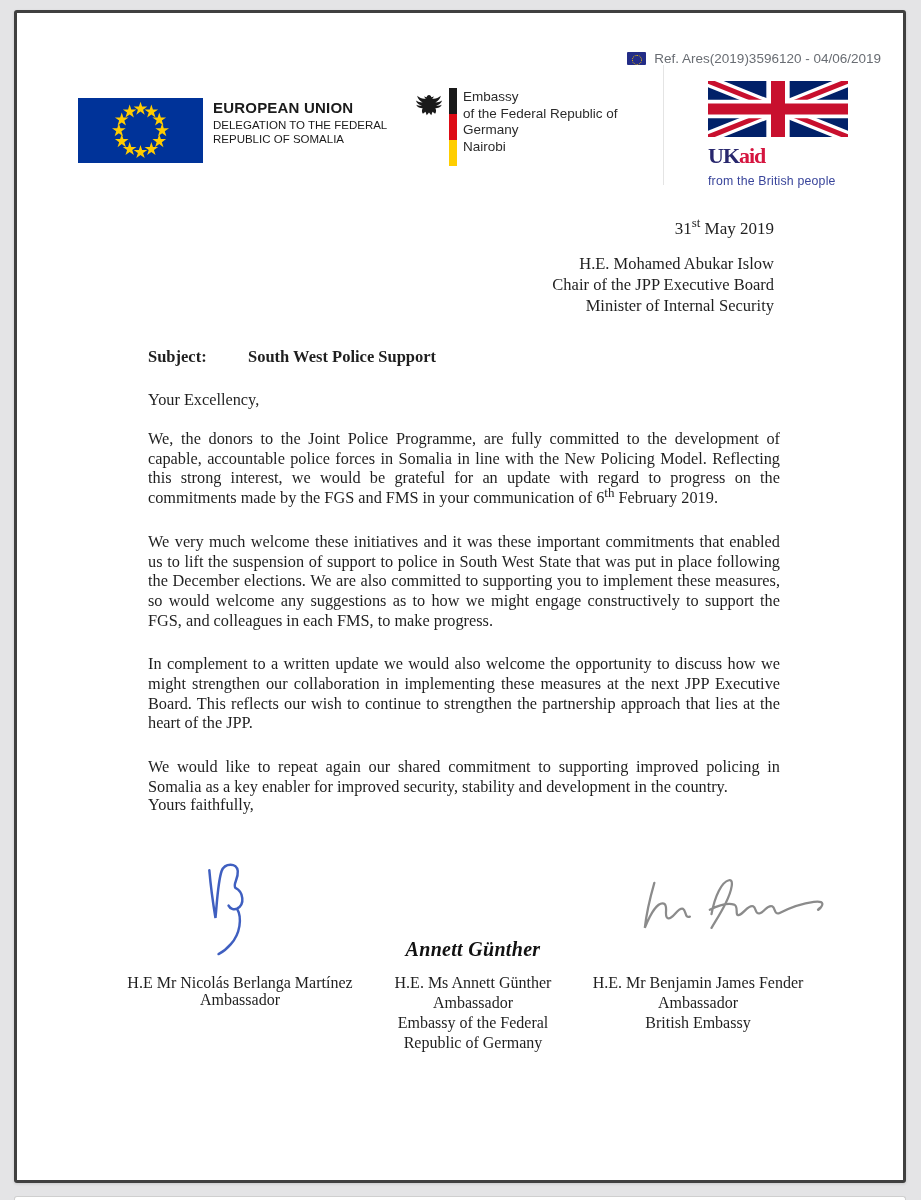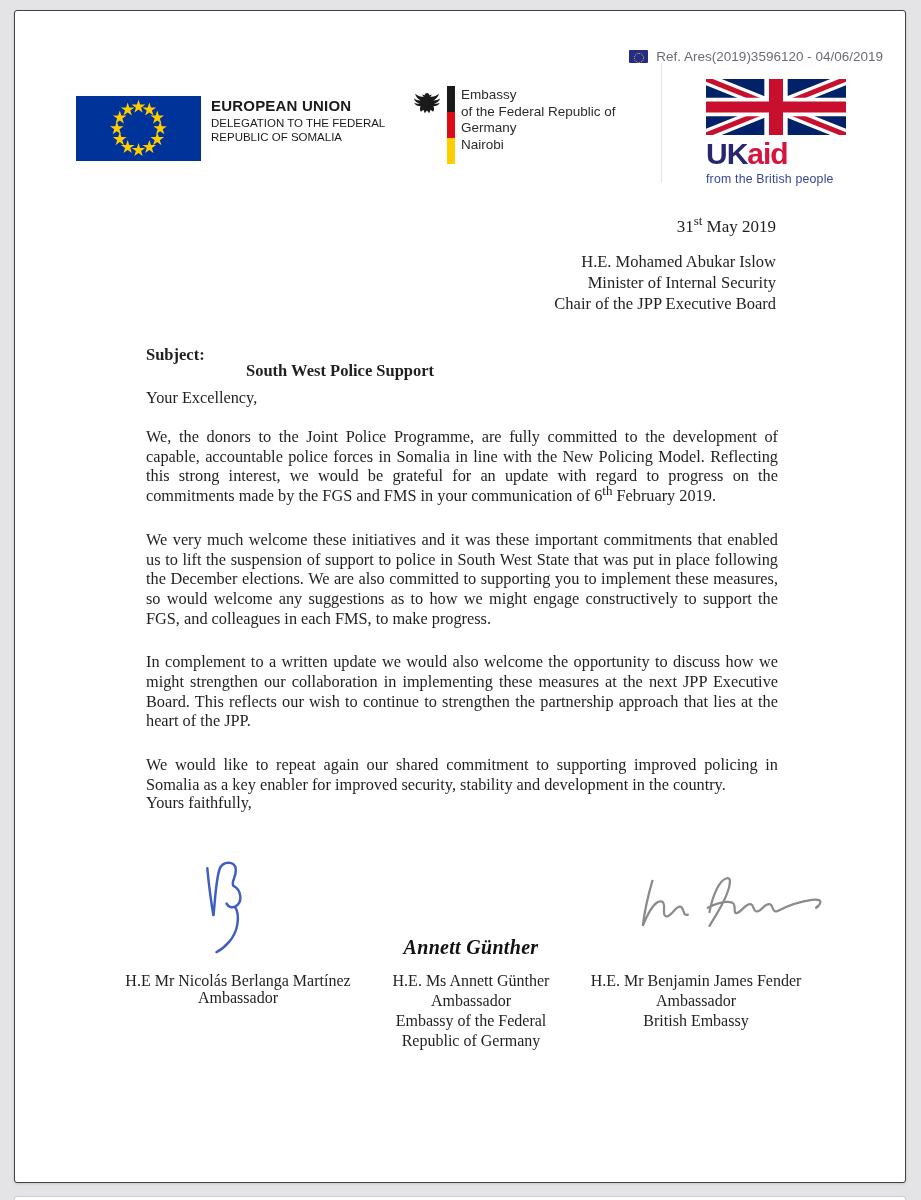--- a/index.html
+++ b/index.html
@@ -4,21 +4,21 @@
 <style>
   html,body{margin:0;padding:0;}
   body{
     width:921px;height:1200px;position:relative;overflow:hidden;
     background:#e4e4e6;
     font-family:"Liberation Serif", serif;
     color:#1f1f1f;
   }
   .page{
     position:absolute;left:14px;top:10px;width:892px;height:1173px;
-    background:#ffffff;border:1px solid #404040;border-radius:3px;
+    background:#ffffff;border:3px solid #404040;border-radius:3px;
     box-shadow:0 1px 3px rgba(0,0,0,0.12);
     box-sizing:border-box;
   }
   .next-page{
     position:absolute;left:14px;top:1196px;width:892px;height:6px;
     background:#ffffff;border:1px solid #cfcfcf;border-bottom:none;
     border-radius:3px 3px 0 0;box-sizing:border-box;
   }
   
   .ref-stamp{
@@ -49,38 +49,38 @@
   .german-stripe .b{height:26px;background:#1a1a1a;}
   .german-stripe .r{height:26px;background:#dd0b15;}
   .german-stripe .g{height:26px;background:#ffce00;}
   .german-text{
     position:absolute;left:61px;top:24px;
     font-family:"Liberation Sans", sans-serif;font-size:13.5px;line-height:16.5px;color:#2b2b2b;
   }
   .ukaid{position:absolute;left:691px;top:68px;width:142px;}
   .uk-flag{display:block;width:140px;height:56px;}
   .ukaid-word{
-    font-family:Liberation Sans, sans-serif;font-weight:bold;font-size:30px;
+    font-family:Liberation Serif, serif;font-weight:bold;font-size:22px;
     letter-spacing:-1px;line-height:30px;margin-top:4px;
   }
   .ukaid-word .uk{color:#28276d;}
   .ukaid-word .aid{color:#d5153f;}
   .ukaid-tagline{
     font-family:"Liberation Sans", sans-serif;font-size:12.3px;color:#39459b;margin-top:3px;
     letter-spacing:.2px;white-space:nowrap;
   }
   
   .date-line{
     position:absolute;top:206px;right:129px;font-size:17px;text-align:right;
   }
   .recipient{
     position:absolute;top:240px;right:129px;font-size:16.5px;line-height:21px;text-align:right;
   }
   .subject-row{position:absolute;left:131px;top:334px;font-size:16.5px;font-weight:bold;text-align:right;}
-  .subject-row .subj-text{position:absolute;left:100px;top:0;white-space:nowrap;margin-top:16px;}
+  .subject-row .subj-text{position:absolute;left:100px;top:0;white-space:nowrap;}
   .salutation{position:absolute;left:131px;top:377px;font-size:16.3px;}
   .body-text{
     position:absolute;left:131px;top:416px;width:632px;
     font-size:16.3px;line-height:19.7px;text-align:justify;
   }
   .body-text p{margin:0 0 24px 0;}
   sup{font-size:13px;line-height:0;}
   .closing{position:absolute;left:131px;top:782px;font-size:16.3px;}
   
   .sig-nb{position:absolute;left:181px;top:848px;width:78px;height:100px;}
@@ -158,22 +158,22 @@
       </g>
     </svg>
     <div class="ukaid-word"><span class="uk">UK</span><span class="aid">aid</span></div>
     <div class="ukaid-tagline">from the British people</div>
   </div>
 
   <div class="date-line"><span>31</span><sup>st</sup><span> May 2019</span></div>
 
   <div class="recipient">
     <div>H.E. Mohamed Abukar Islow</div>
+    <div>Chair of the JPP Executive Board</div>
     <div>Minister of Internal Security</div>
-    <div>Chair of the JPP Executive Board</div>
   </div>
 
   <div class="subject-row">
     <span>Subject:</span>
     <span class="subj-text">South West Police Support</span>
   </div>
 
   <div class="salutation">Your Excellency,</div>
 
   <div class="body-text">

